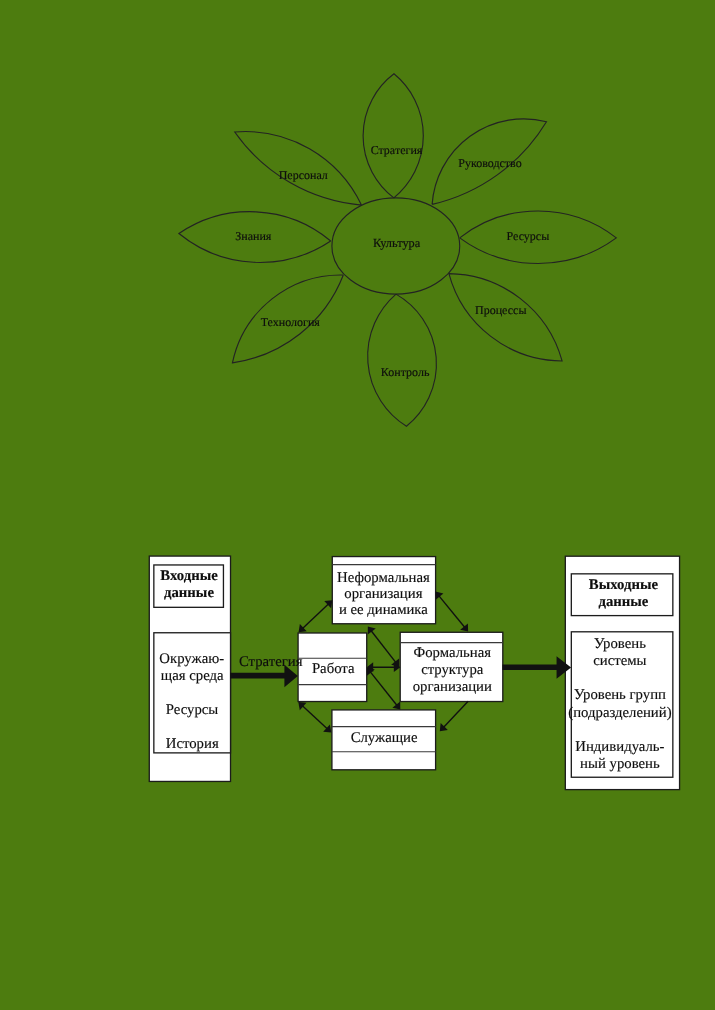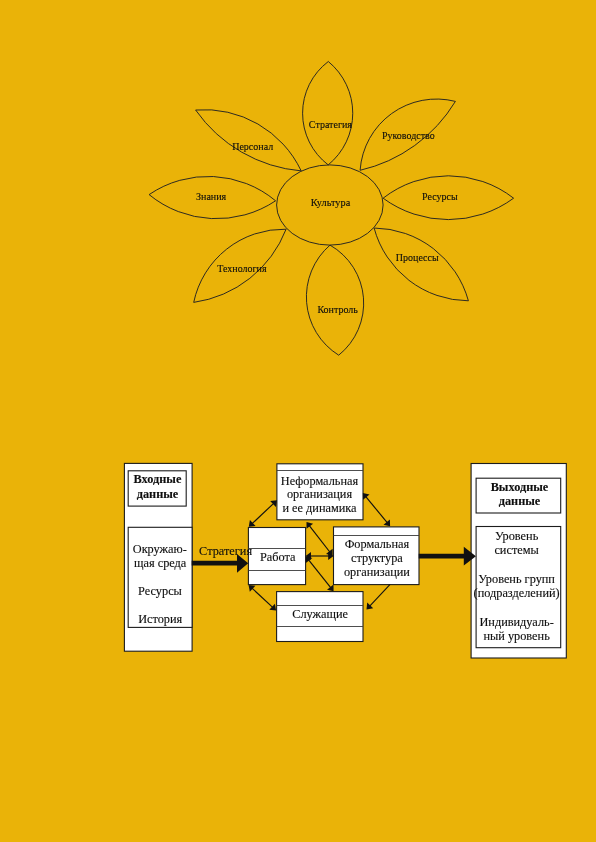--- a/index.html
+++ b/index.html
@@ -1,18 +1,18 @@
 <!DOCTYPE html>
 <html><head>
 <meta charset="utf-8">
 <title>diagram-page</title>
 <style>
   html,body{margin:0;padding:0;background:#ffffff;}
   body{width:596px;height:842px;overflow:hidden;font-family:"Liberation Serif",serif;}
-  .page{position:relative;width:596px;height:842px;background:#eab308;}
+  .page{position:relative;width:596px;height:842px;background:#4d7c0f;}
   svg{display:block;position:absolute;left:0;top:0;filter:blur(0.22px);}
   .stroke{fill:none;stroke:#232323;stroke-width:0.95;}
   .boxline{fill:#ffffff;stroke:#1c1c1c;stroke-width:1.1;}
   .thinline{fill:none;stroke:#3a3a3a;stroke-width:0.9;}
   .arrowline{fill:none;stroke:#101010;stroke-width:1.15;}
   .solid{fill:#111111;}
   text{fill:#0d0d0d;font-family:"Liberation Serif",serif;stroke:#0d0d0d;stroke-width:0.12;paint-order:stroke fill;}
   .lbl{font-size:10px;}
   .ctr{font-size:10.3px;}
   .bx{font-size:12.3px;}

